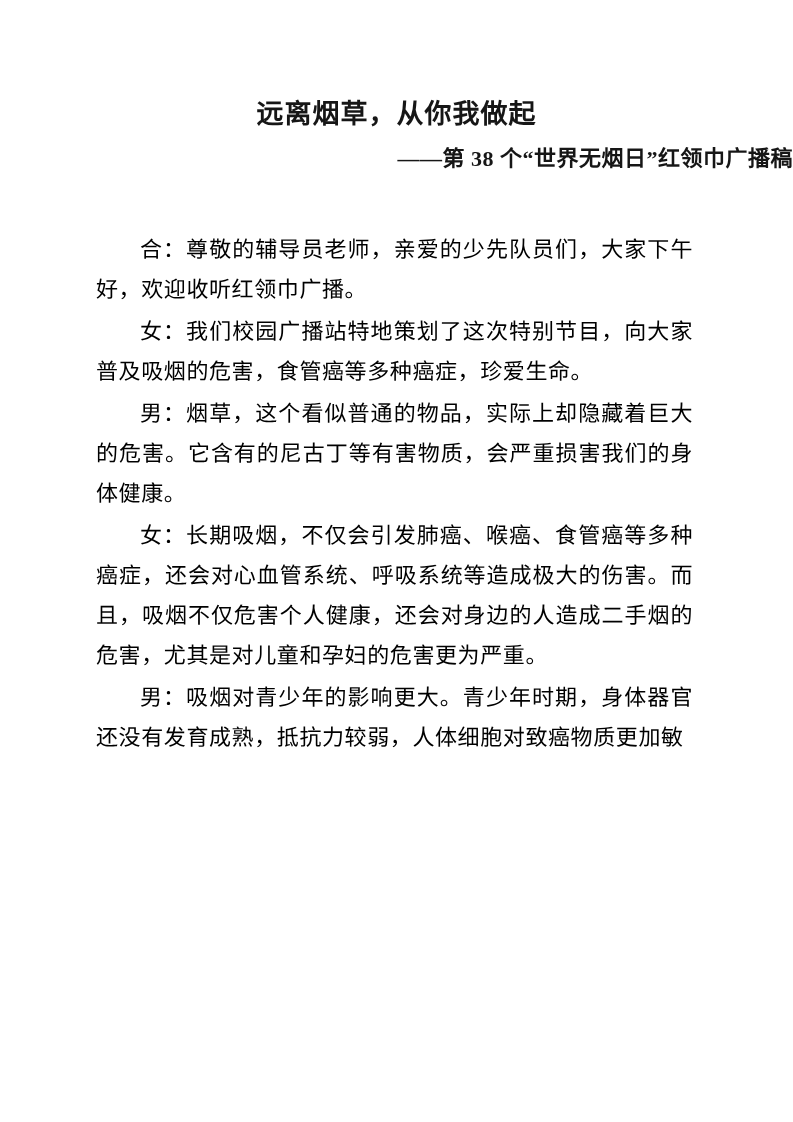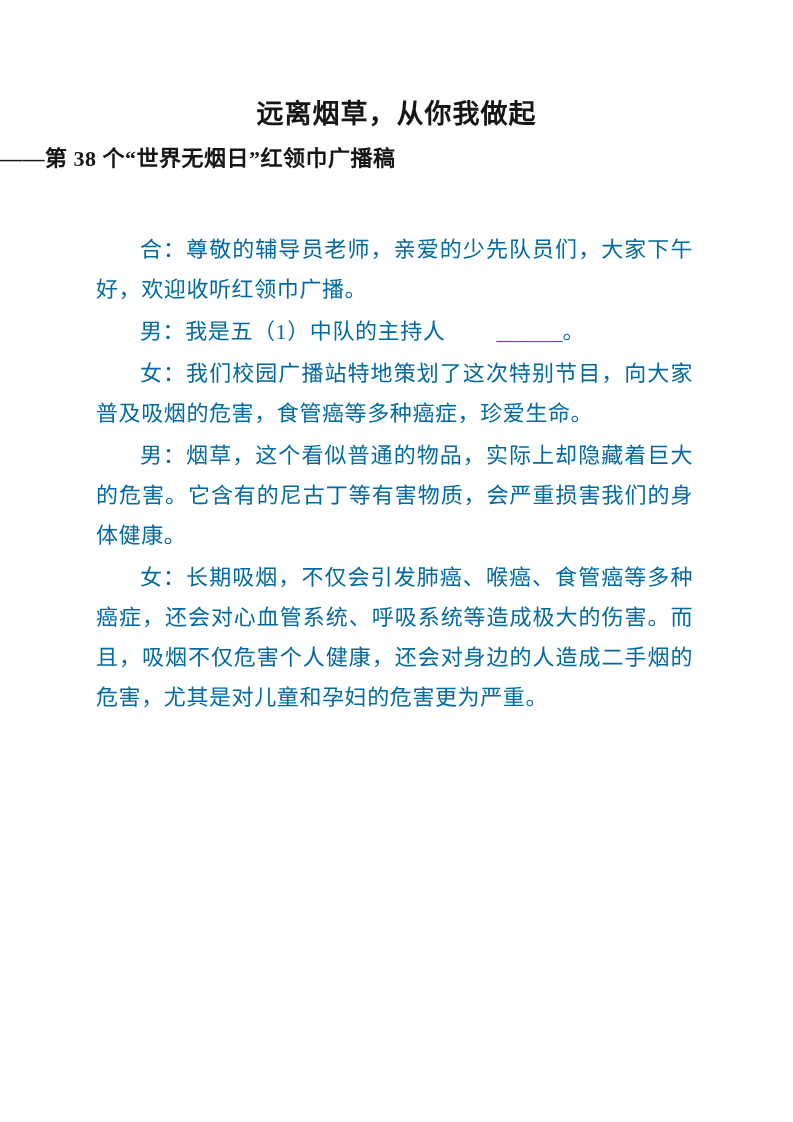--- a/index.html
+++ b/index.html
@@ -22,39 +22,39 @@
     margin: 96px 0 0 0;
     text-align: center;
     font-size: 27px;
     line-height: 36px;
     font-weight: bold;
     letter-spacing: 1px;
     color: #161616;
   }
   .doc-subtitle {
     margin: 10px 0 0 0;
-    text-align: left;
+    text-align: right;
     font-size: 22px;
     line-height: 34px;
     font-weight: bold;
     letter-spacing: 0.5px;
     color: #161616;
   }
   .doc-body {
     margin: 54px 100px 0 96px;
   }
   .doc-body p {
     margin: 0 0 2px 0;
     font-size: 22px;
     line-height: 40px;
     letter-spacing: 0.6px;
     text-align: justify;
     text-justify: inter-character;
     text-indent: 2em;
-    color: #0369a1;
+    color: #000000;
     font-family: Liberation Serif, serif;
   }
   .blank {
     display: inline-block;
     margin-left: 7px;
     letter-spacing: 0;
     white-space: pre;
   }
 </style>
 </head>
@@ -63,26 +63,26 @@
 <div class="page">
 
   <h1 class="doc-title">远离烟草，从你我做起</h1>
 
   <h2 class="doc-subtitle">——第 38 个“世界无烟日”红领巾广播稿</h2>
 
   <div class="doc-body">
 
     <p>合：尊敬的辅导员老师，亲爱的少先队员们，大家下午好，欢迎收听红领巾广播。</p>
 
-    <p><span>男：我是五（1）中队的主持人</span><span class="blank">______</span><span>。</span></p>
 
 
 
 
     <p>女：我们校园广播站特地策划了这次特别节目，向大家普及吸烟的危害，食管癌等多种癌症，珍爱生命。</p>
 
     <p>男：烟草，这个看似普通的物品，实际上却隐藏着巨大的危害。它含有的尼古丁等有害物质，会严重损害我们的身体健康。</p>
 
     <p>女：长期吸烟，不仅会引发肺癌、喉癌、食管癌等多种癌症，还会对心血管系统、呼吸系统等造成极大的伤害。而且，吸烟不仅危害个人健康，还会对身边的人造成二手烟的危害，尤其是对儿童和孕妇的危害更为严重。</p>
 
+    <p>男：吸烟对青少年的影响更大。青少年时期，身体器官还没有发育成熟，抵抗力较弱，人体细胞对致癌物质更加敏</p>
 
   </div>
 </div>
 
 </body></html>

